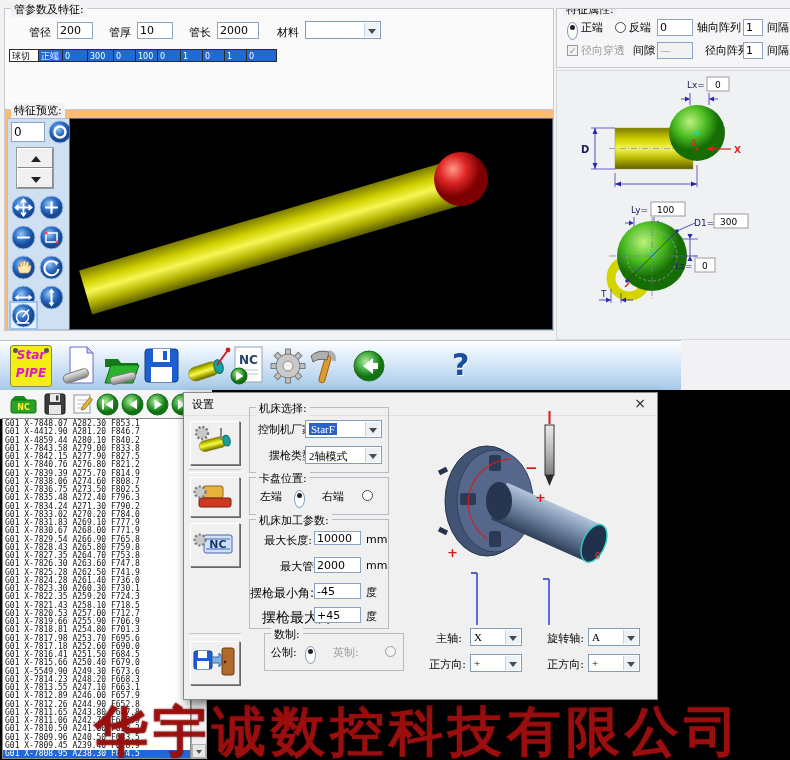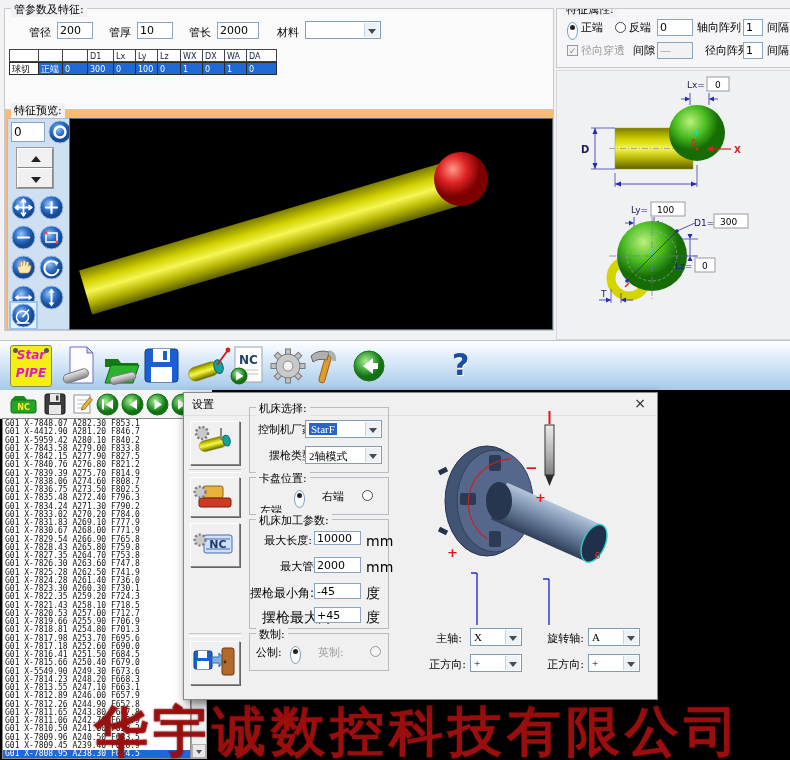--- a/index.html
+++ b/index.html
@@ -27,21 +27,21 @@
   .spin{position:absolute;width:38px;height:42px;background:#f2f2f2;border:1px solid #9a9a9a;box-sizing:border-box;}
   .spin .sb{position:relative;height:50%;background:#f0f0f0;border:1px solid #fff;border-bottom-color:#888;border-right-color:#888;box-sizing:border-box;}
   .tri-up{position:absolute;left:13px;top:7px;border:5px solid transparent;border-bottom:6px solid #222;border-top:none;}
   .tri-dn{position:absolute;left:13px;top:8px;border:5px solid transparent;border-top:6px solid #222;border-bottom:none;}
   
   .radio{position:absolute;width:11px;height:11px;border-radius:50%;border:1px solid #4a4a4a;background:#fff;box-sizing:border-box;}
   .radio.sel::after{content:"";position:absolute;left:2px;top:2px;width:5px;height:5px;border-radius:50%;background:#222;}
   .radio.dis{border-color:#9a9a9a;background:#f4f4f4;}
   .chk{position:absolute;width:11px;height:11px;border:1px solid #9a9a9a;background:#f2f2f2;font-size:9px;line-height:10px;color:#8a8a8a;text-align:center;box-sizing:border-box;}
   
-  .main-tb{position:absolute;left:0;top:340px;width:790px;height:50px;
+  .main-tb{position:absolute;left:0;top:340px;width:681px;height:50px;
      background:linear-gradient(#ffffff 0%,#e2eefb 30%,#c4dcf2 65%,#a5c8e8 100%);
      border-top:1px solid #b8c4d0;border-bottom:1px solid #8aa6c4;}
   .logo{position:absolute;left:10px;top:4px;width:40px;height:40px;background:#f4ef12;border:1px solid #8a8a50;
         border-radius:3px;text-align:center;color:#e018c8;font-weight:bold;font-style:italic;font-size:12px;line-height:18px;}
   .logo::before,.logo::after{content:"";position:absolute;width:5px;height:5px;background:#555;border-radius:50%;top:2px;}
   .logo::before{left:2px}.logo::after{right:2px}
   .helpq{position:absolute;left:452px;top:6px;font-size:30px;font-weight:bold;color:#1a4fa0;text-shadow:1px 1px 0 #fff;}
   
   .bottom{position:absolute;left:0;top:390px;width:790px;height:370px;background:#000;}
   .minibar{position:absolute;left:0;top:0;width:212px;height:28px;background:#f6f6f6;border-bottom:1px solid #c8c8c8;}
@@ -66,21 +66,21 @@
   .ibtn{position:absolute;left:6px;width:48px;background:#f0f0f0;border:1px solid #888;
         border-top-color:#fff;border-left-color:#fff;box-shadow:1px 1px 0 #666;}
   .dsep{position:absolute;left:5px;width:52px;height:2px;border-top:1px solid #c8c8c8;border-bottom:1px solid #fff;}
   .dgrp{position:absolute;border:1px solid #b8bcc2;}
   .dgrp .gtitle{background:#f0f0f0;}
   .sel{position:absolute;border:1px solid #7f9db9;background:#fff;height:18px;box-sizing:border-box;font-size:11px;}
   .sel .sv{position:absolute;left:3px;top:2px;white-space:nowrap;font-family:Liberation Serif, serif;}
   .sel .sv.hl{background:#2a62c8;color:#fff;padding:0 2px;}
   .sel .sa{position:absolute;right:1px;top:1px;bottom:1px;width:14px;background:#ecf2f8;border-left:1px solid #c6d4e2;}
   .sel .sa::after{content:"";position:absolute;left:3px;top:6px;border:4px solid transparent;border-top:5px solid #4a4a4a;}
-  .unit{position:absolute;font-size:14px;}
+  .unit{position:absolute;font-size:11px;}
 </style>
 </head>
 <body>
 
 <div id="app">
 
   <svg width="0" height="0" style="position:absolute">
     <defs>
       <radialGradient id="gBlueBtn" cx="40%" cy="35%">
           <stop offset="0%" stop-color="#9cc8f4"></stop>
@@ -137,33 +137,20 @@
     <input class="inp" style="left: 132px; top: 13px; width: 36px;" value="10">
     <span class="lbl" style="left:184px;top:16px">管长</span>
 
     <input class="inp" style="left: 212px; top: 13px; width: 42px;" value="2000">
     <span class="lbl" style="left:272px;top:16px">材料</span>
     <div class="sel" style="left:300px;top:12px;width:76px">
       <span class="sv"></span>
       <span class="sa"></span>
     </div>
     <div class="ptable" style="left:4px;top:40px">
-      <div class="trow">
-        <div class="tc w0" style="color:#123"></div>
-        <div class="tc w1" style="color:#123"></div>
-        <div class="tc w2" style="color:#123"></div>
-        <div class="tc w3" style="color:#123">D1</div>
-        <div class="tc w4" style="color:#123">Lx</div>
-        <div class="tc w5" style="color:#123">Ly</div>
-        <div class="tc w6" style="color:#123">Lz</div>
-        <div class="tc w7" style="color:#123">WX</div>
-        <div class="tc w8" style="color:#123">DX</div>
-        <div class="tc w9" style="color:#123">WA</div>
-        <div class="tc w10" style="color:#123">DA</div>
-      </div>
       <div class="trow data">
         <div class="tc w0" style="font-size:9px">球切口</div>
         <div class="tc w1" style="font-size:9px">正端</div>
         <div class="tc w2">0</div>
         <div class="tc w3">300</div>
         <div class="tc w4">0</div>
         <div class="tc w5">100</div>
         <div class="tc w6">0</div>
         <div class="tc w7">1</div>
         <div class="tc w8">0</div>
@@ -435,21 +422,21 @@
       <svg class="abs" style="left:171px;top:3px" width="23" height="23">
         <circle cx="11.5" cy="11.5" r="10.5" fill="url(#gGreenBtn)" stroke="#0e6e14"></circle>
         <polygon points="7,6.5 14.5,11.5 7,16.5" fill="#fff"></polygon>
           <rect x="15" y="6.5" width="2" height="10" fill="#fff"></rect>
       </svg>
     </div>
 
     <div class="glist">
         <div class="gline">G01 X-7848.07 A282.30 F853.1</div>
         <div class="gline">G01 X-4412.90 A281.20 F846.7</div>
-        <div class="gline">G01 X-5959.42 A280.10 F840.2</div>
+        <div class="gline">G01 X-4859.44 A280.10 F840.2</div>
         <div class="gline">G01 X-7843.58 A279.00 F833.8</div>
         <div class="gline">G01 X-7842.15 A277.90 F827.5</div>
         <div class="gline">G01 X-7840.76 A276.80 F821.2</div>
         <div class="gline">G01 X-7839.39 A275.70 F814.9</div>
         <div class="gline">G01 X-7838.06 A274.60 F808.7</div>
         <div class="gline">G01 X-7836.75 A273.50 F802.5</div>
         <div class="gline">G01 X-7835.48 A272.40 F796.3</div>
         <div class="gline">G01 X-7834.24 A271.30 F790.2</div>
         <div class="gline">G01 X-7833.02 A270.20 F784.0</div>
         <div class="gline">G01 X-7831.83 A269.10 F777.9</div>
@@ -543,21 +530,21 @@
       </div>
       <span class="lbl" style="left:19px;top:40px">摆枪类型:</span>
       <div class="sel" style="left:55px;top:38px;width:77px">
         <span class="sv">2轴模式</span>
         <span class="sa"></span>
       </div>
     </div>
 
     <div class="dgrp" style="left:65px;top:84px;width:138px;height:36px">
       <span class="gtitle">卡盘位置:</span>
-      <span class="lbl" style="left:10px;top:25px">左端</span>
+      <span class="lbl" style="left:10px;top:11px">左端</span>
       <span class="radio sel" style="left:44px;top:12px"></span>
       <span class="lbl" style="left:72px;top:11px">右端</span>
       <span class="radio" style="left:112px;top:12px"></span>
     </div>
 
     <div class="dgrp" style="left:65px;top:126px;width:138px;height:108px">
       <span class="gtitle">机床加工参数:</span>
       <span class="lbl" style="left:0;top:13px;width:62px;text-align:right">最大长度:</span>
       <input class="inp" style="left: 64px; top: 11px; width: 47px; height: 14px;" value="10000">
       <span class="unit" style="left:116px;top:13px">mm</span>
@@ -565,21 +552,21 @@
       <input class="inp" style="left: 64px; top: 37px; width: 47px; height: 16px;" value="2000">
       <span class="unit" style="left:116px;top:39px">mm</span>
       <span class="lbl" style="left:0;top:65px;width:62px;text-align:center;font-size:12px">摆枪最小角:</span>
       <input class="inp" style="left: 64px; top: 63px; width: 47px; height: 16px;" value="-45">
       <span class="unit" style="left:116px;top:65px">度</span>
       <span class="lbl" style="left:12px;top:89px;width:62px;text-align:left;font-size:14px">摆枪最大角:</span>
       <input class="inp" style="left: 64px; top: 87px; width: 47px; height: 16px;" value="+45">
       <span class="unit" style="left:116px;top:89px">度</span>
     </div>
 
-    <div class="dgrp" style="left:65px;top:240px;width:138px;height:36px">
+    <div class="dgrp" style="left:80px;top:240px;width:138px;height:36px">
       <span class="gtitle">数制:</span>
       <span class="lbl" style="left:6px;top:11px">公制:</span>
       <span class="radio sel" style="left:40px;top:12px"></span>
       <span class="lbl" style="left:68px;top:11px;color:#9a9a9a">英制:</span>
       <span class="radio dis" style="left:120px;top:12px"></span>
     </div>
 
     <svg class="abs" style="left:243px;top:14px;width:224px;height:218px">
       <ellipse cx="60" cy="94" rx="42" ry="55" fill="#425474" stroke="#26334c"></ellipse>
       <ellipse cx="68" cy="94" rx="38" ry="51" fill="#55688c" stroke="#32405c"></ellipse>

